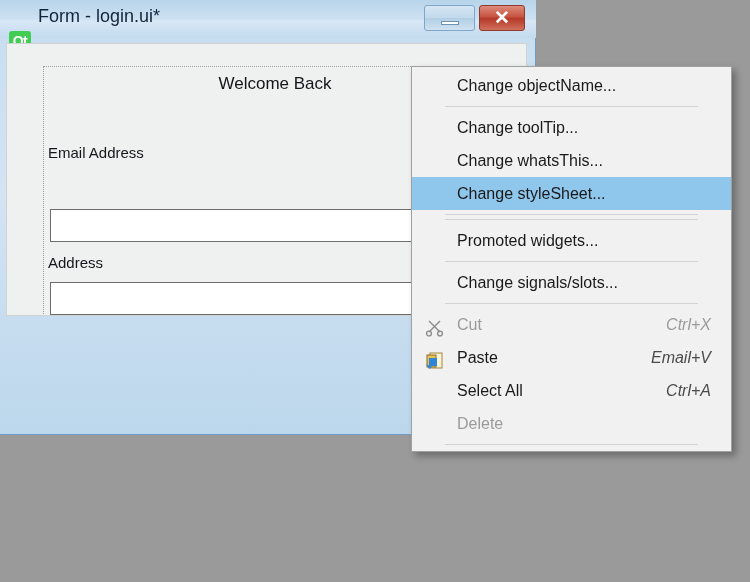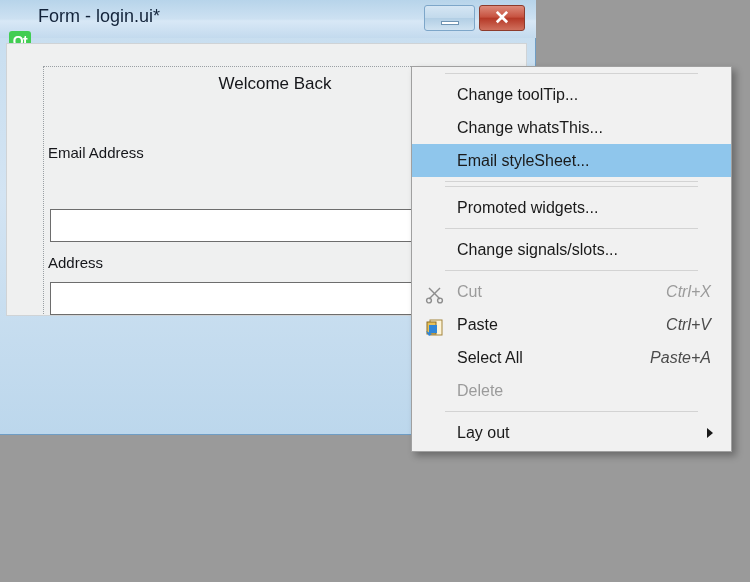--- a/index.html
+++ b/index.html
@@ -304,29 +304,32 @@
       <div id="label-password">Address</div>
       <div class="lineedit" id="input-password"></div>
 
       <div id="login-button">Login</div>
     </div>
 
     <div id="sel-handle"></div>
   </div>
 
   <div id="context-menu">
+      <div class="menu-item">
+        <span class="mi-label">Change objectName...</span>
+      </div>
       <div class="menu-sep"></div>
       <div class="menu-item">
         <span class="mi-label">Change toolTip...</span>
       </div>
       <div class="menu-item">
         <span class="mi-label">Change whatsThis...</span>
       </div>
       <div class="menu-item selected">
-        <span class="mi-label">Email styleSheet...</span>
+        <span class="mi-label">Change styleSheet...</span>
       </div>
       <div class="menu-sep"></div>
       <div class="menu-sep"></div>
       <div class="menu-item">
         <span class="mi-label">Promoted widgets...</span>
       </div>
       <div class="menu-sep"></div>
       <div class="menu-item">
         <span class="mi-label">Change signals/slots...</span>
       </div>
@@ -344,29 +347,25 @@
         <span class="mi-shortcut">Ctrl+X</span>
       </div>
       <div class="menu-item">
         <span class="mi-icon"><svg width="20" height="19" viewBox="0 0 20 19">
             <rect x="5" y="2" width="12" height="15" fill="#fdf4d8" stroke="#a3853d"></rect>
             <rect x="2" y="4" width="9" height="12" fill="#e7c25a" stroke="#8a6c24"></rect>
             <rect x="4" y="7" width="8" height="8" fill="#2f86d8"></rect>
             <path d="M1 13 L7 16 L4 18 Z" fill="#2f86d8"></path>
           </svg></span>
         <span class="mi-label">Paste</span>
-        <span class="mi-shortcut">Ctrl+V</span>
+        <span class="mi-shortcut">Email+V</span>
       </div>
       <div class="menu-item">
         <span class="mi-label">Select All</span>
-        <span class="mi-shortcut">Paste+A</span>
+        <span class="mi-shortcut">Ctrl+A</span>
       </div>
       <div class="menu-item disabled">
         <span class="mi-label">Delete</span>
       </div>
       <div class="menu-sep"></div>
-      <div class="menu-item">
-        <span class="mi-label">Lay out</span>
-        <span class="submenu-arrow"></span>
-      </div>
     </div>
 
 </div>
 
 </body></html>

